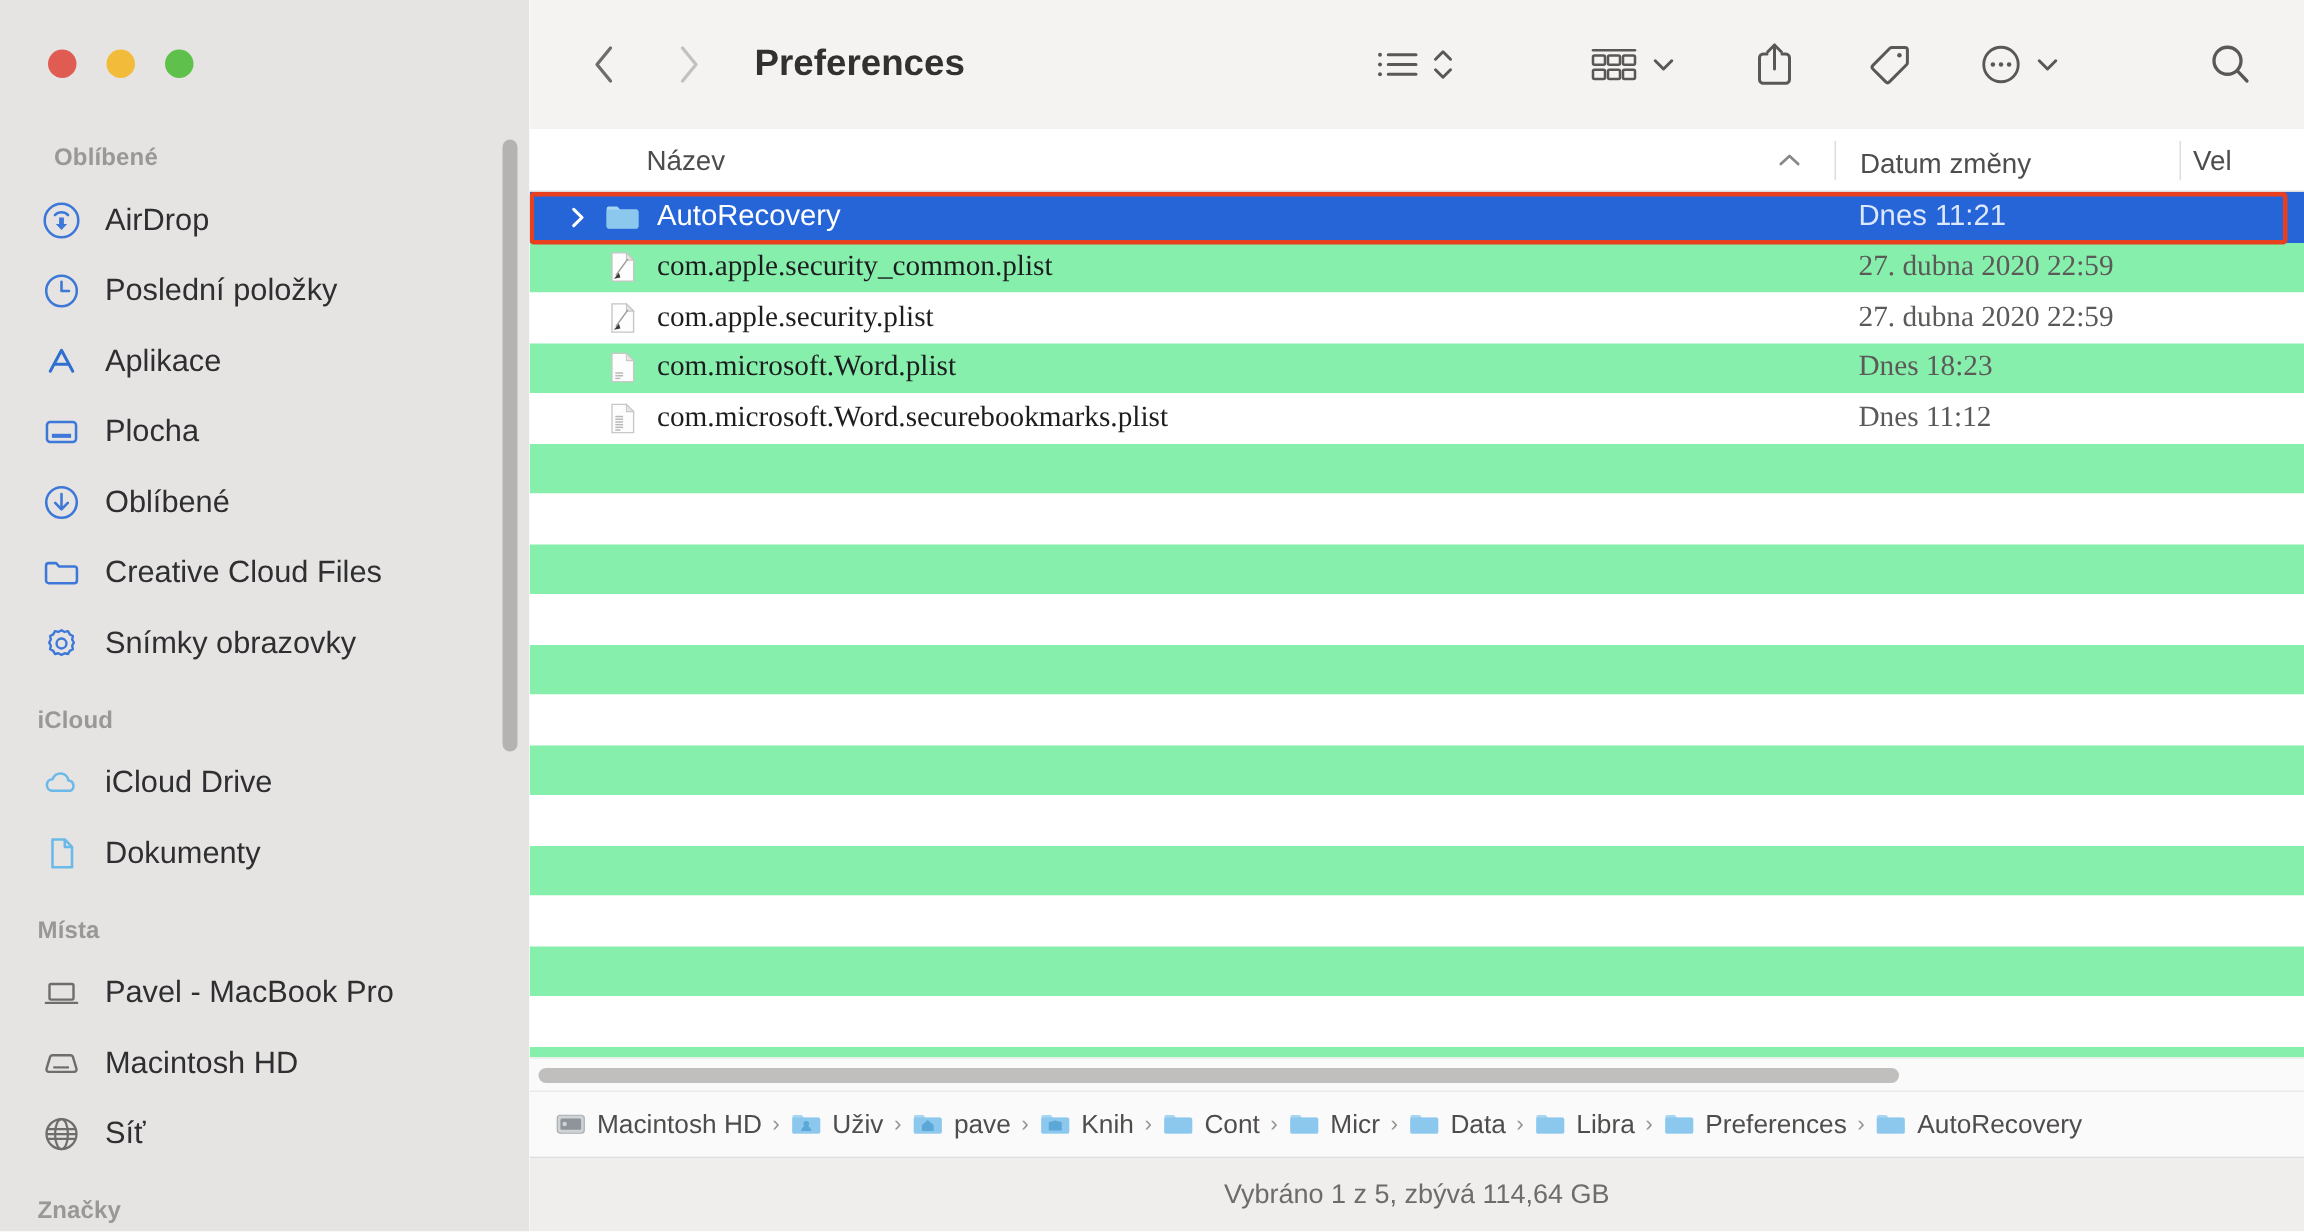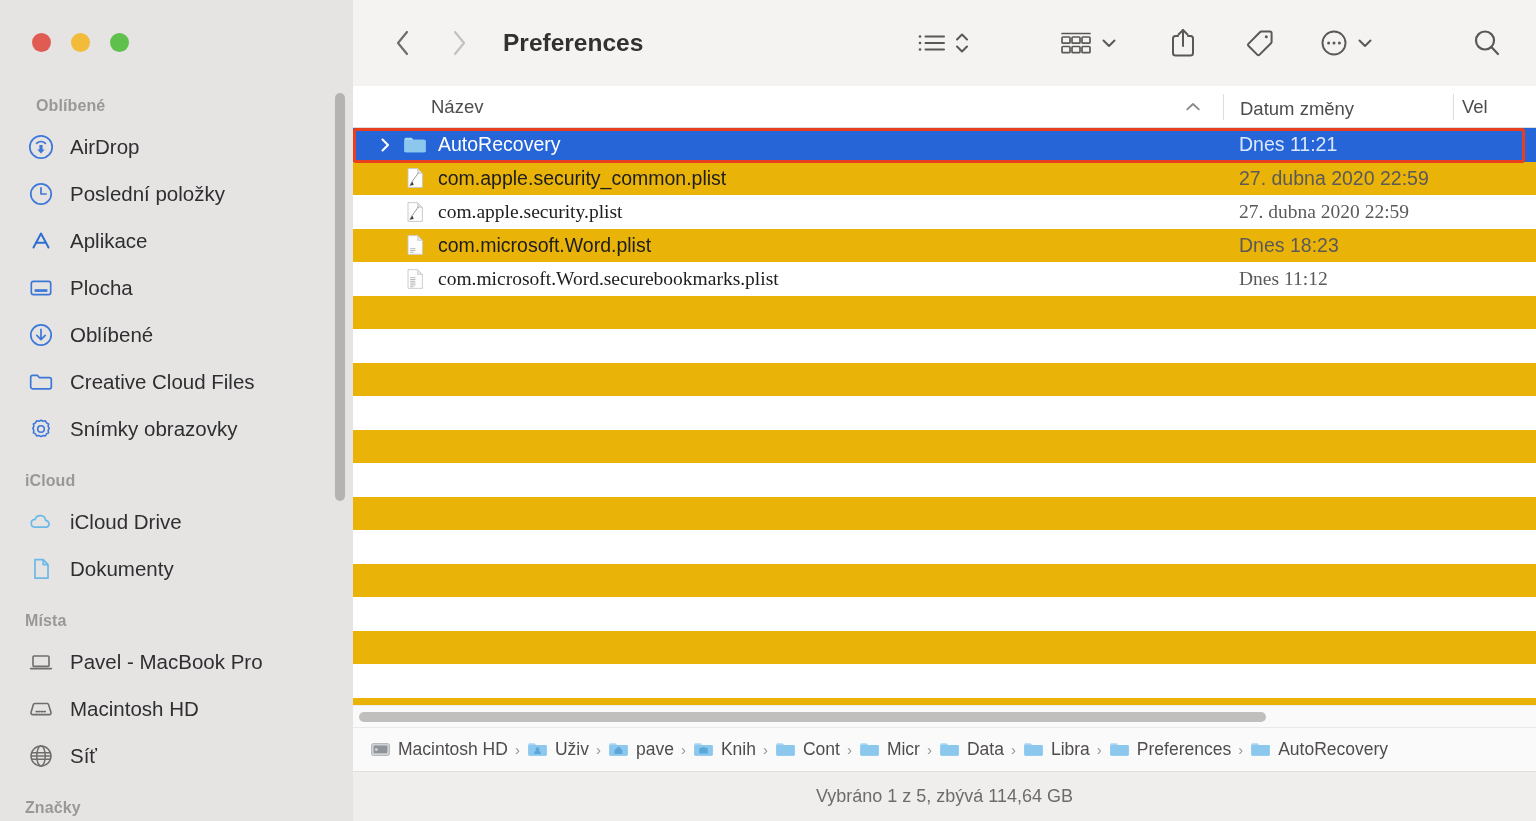--- a/index.html
+++ b/index.html
@@ -182,21 +182,21 @@
     overflow: hidden;
   }
   .row {
     display: flex;
     align-items: center;
     height: 33.5px;
     font-size: 19.5px;
     color: #1d1d1f;
     white-space: nowrap;
   }
-  .row.odd  { background: #eab308; }
+  .row.odd  { background: #86efac; font-family: Liberation Serif, serif; }
   .row.even { background: #ffffff; font-family: Liberation Serif, serif; }
   .row.selected { background: #2565d8; color: #ffffff; }
   .row-name {
     width: 870px;
     display: flex;
     align-items: center;
     padding-left: 22px;
     overflow: hidden;
   }
   .disclosure {

